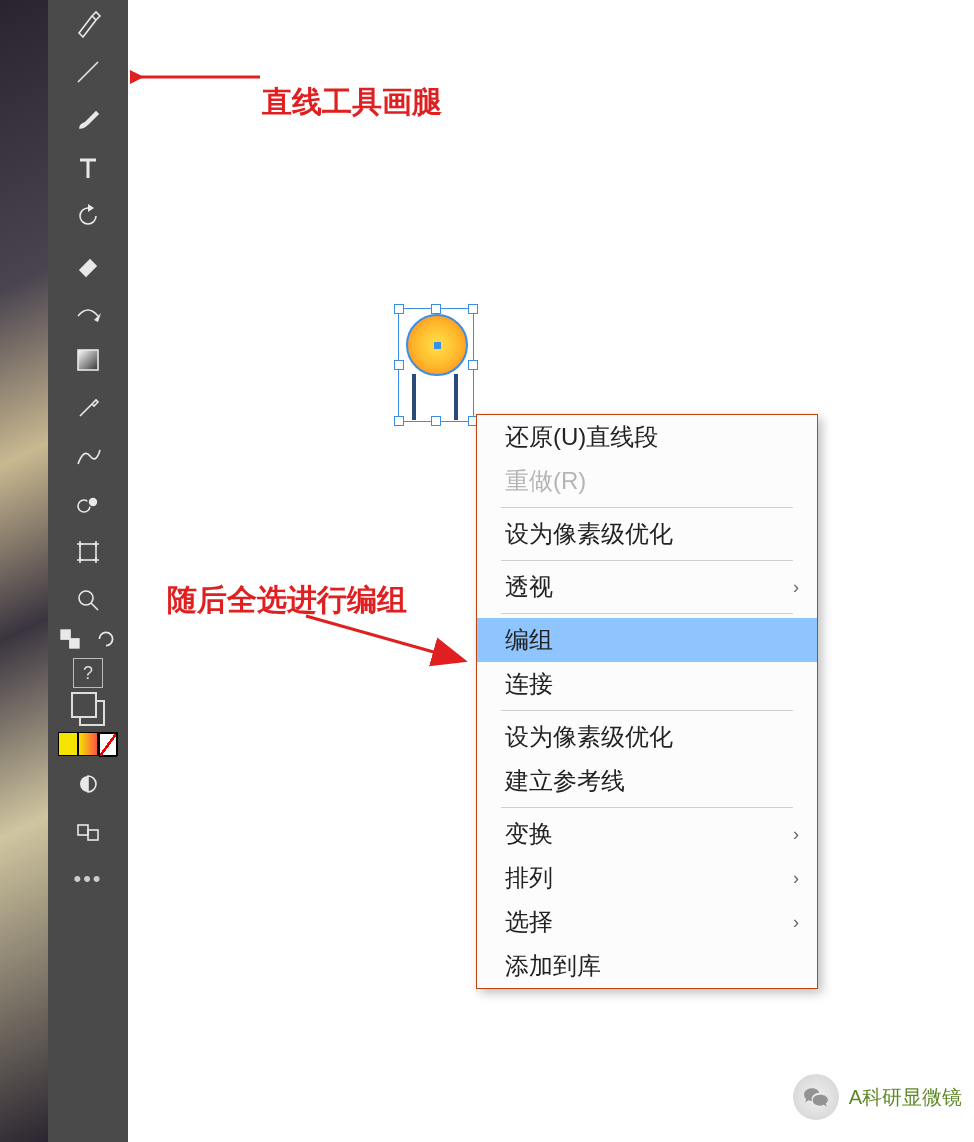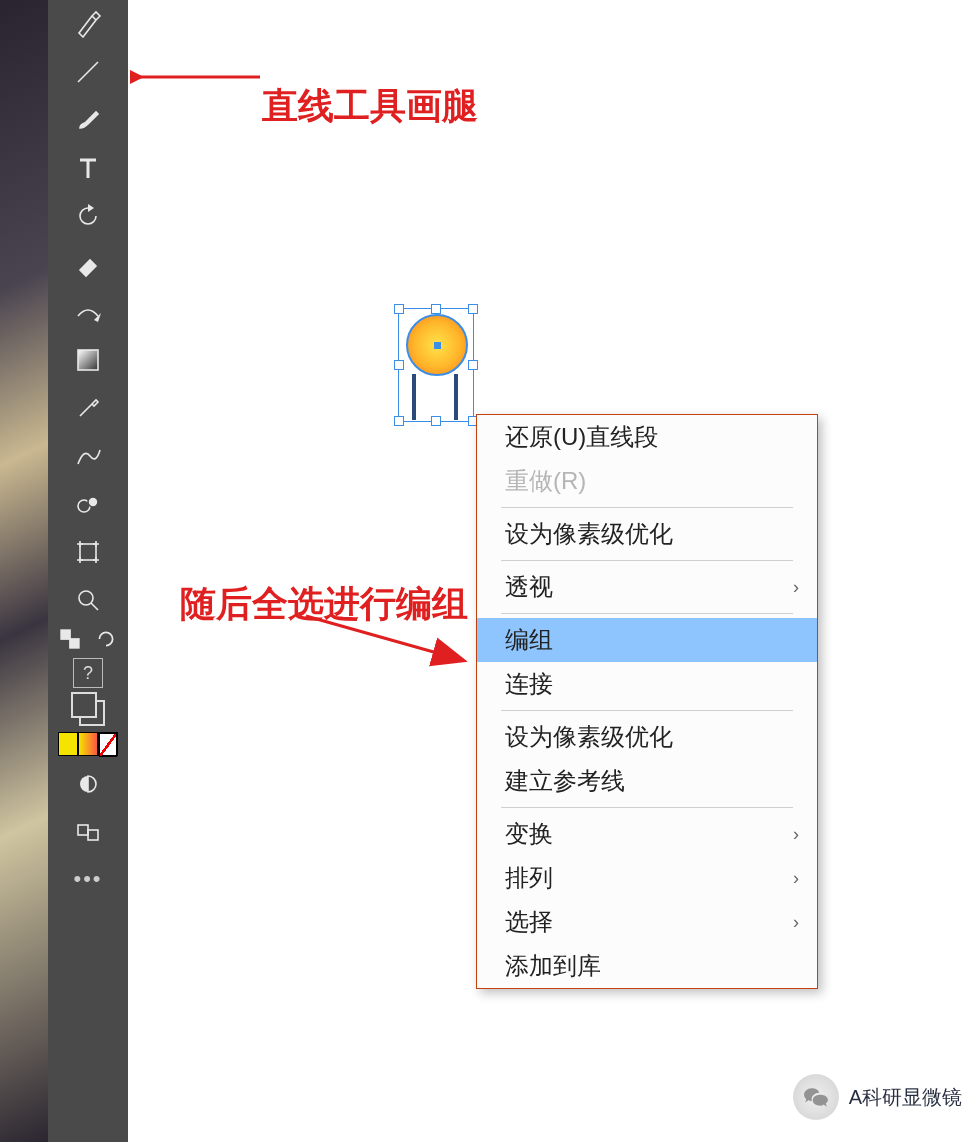--- a/index.html
+++ b/index.html
@@ -14,39 +14,39 @@
   .swatchrow span{flex:1;height:22px;border:1px solid #000;}
   .dots{color:#ccc;font-size:22px;letter-spacing:2px;margin-top:10px;}
   .qmark{width:28px;height:28px;border:1px solid #bbb;color:#ddd;display:flex;align-items:center;justify-content:center;font-size:18px;margin-top:8px;}
   .stackicon{position:relative;width:34px;height:34px;margin-top:4px;}
   .stackicon .a,.stackicon .b{position:absolute;width:22px;height:22px;border:2px solid #ddd;background:#4a4a4a;}
   .stackicon .a{left:0;top:0;}
   .stackicon .b{right:0;bottom:0;}
   
   .canvas{position:absolute;left:128px;top:0;right:0;bottom:0;background:#fff;}
   
-  .ann{position:absolute;color:#e02020;font-size:36px;font-weight:600;white-space:nowrap;}
+  .ann{position:absolute;color:#e02020;font-size:30px;font-weight:600;white-space:nowrap;}
   
   .arrow{position:absolute;}
   
   .selwrap{position:absolute;left:398px;top:308px;width:78px;height:116px;}
   .selbox{position:absolute;left:0;top:0;width:74px;height:112px;border:1px solid #3a8ee6;}
   .handle{position:absolute;width:8px;height:8px;background:#fff;border:1px solid #3a8ee6;}
   .circleobj{position:absolute;left:8px;top:6px;width:58px;height:58px;border-radius:50%;background:radial-gradient(circle at 50% 50%,#ffe24a 0%,#ffb62a 55%,#ff7a1a 100%);border:2px solid #3a8ee6;}
   .circleobj:after{content:"";position:absolute;left:50%;top:50%;width:7px;height:7px;margin:-3px 0 0 -3px;background:#3a8ee6;}
   .leg{position:absolute;top:66px;width:4px;height:46px;background:#2a4a7a;}
   
   .ctxmenu{position:absolute;left:476px;top:414px;width:340px;background:#fcfcfc;border:1px solid #c2410c;box-shadow:4px 4px 10px rgba(0,0,0,.25);font-size:24px;color:#222;}
   .ctxmenu .mi{height:44px;line-height:44px;padding:0 28px;position:relative;cursor:default;}
   .ctxmenu .mi.disabled{color:#b5b5b5;}
   .ctxmenu .mi.selected{background:#8ec5ff;}
   .ctxmenu .sep{height:1px;background:#cfcfcf;margin:4px 24px;}
   .ctxmenu .mi .sub{position:absolute;right:18px;top:50%;transform:translateY(-50%);font-size:18px;color:#666;}
   
-  .wm{position:absolute;right:12px;bottom:22px;display:flex;align-items:center;gap:10px;color:#0f172a;font-size:20px;opacity:.9;}
+  .wm{position:absolute;right:12px;bottom:22px;display:flex;align-items:center;gap:10px;color:#4d7c0f;font-size:20px;opacity:.9;}
   .wm .wmc{width:46px;height:46px;border-radius:50%;background:radial-gradient(circle,#eee,#ccc);display:flex;align-items:center;justify-content:center;}
   .wm .wmc svg{width:26px;height:26px;fill:#888;}
 </style>
 </head>
 <body>
 
 <div class="leftphoto"></div>
 
 <div class="toolbar">
   <svg width="0" height="0">
@@ -191,21 +191,21 @@
   <div class="handle" style="left:-4px;top:-4px"></div>
   <div class="handle" style="left:33px;top:-4px"></div>
   <div class="handle" style="left:70px;top:-4px"></div>
   <div class="handle" style="left:-4px;top:52px"></div>
   <div class="handle" style="left:70px;top:52px"></div>
   <div class="handle" style="left:-4px;top:108px"></div>
   <div class="handle" style="left:33px;top:108px"></div>
   <div class="handle" style="left:70px;top:108px"></div>
 </div>
 
-<div class="ann" style="left:180px;top:580px">随后全选进行编组</div>
+<div class="ann" style="left:167px;top:580px">随后全选进行编组</div>
 <svg class="arrow" style="left:300px;top:608px" width="180" height="70">
     <defs>
       <marker id="ah2" markerWidth="12" markerHeight="12" refX="10" refY="5" orient="auto">
         <path d="M0 0 L12 5 L0 10 Z" fill="#e02020"></path>
       </marker>
     </defs>
     <line x1="6" y1="8" x2="162" y2="52" stroke="#e02020" stroke-width="3" marker-end="url(#ah2)"></line>
   </svg>
 
 <div class="ctxmenu" id="ctxmenu">

